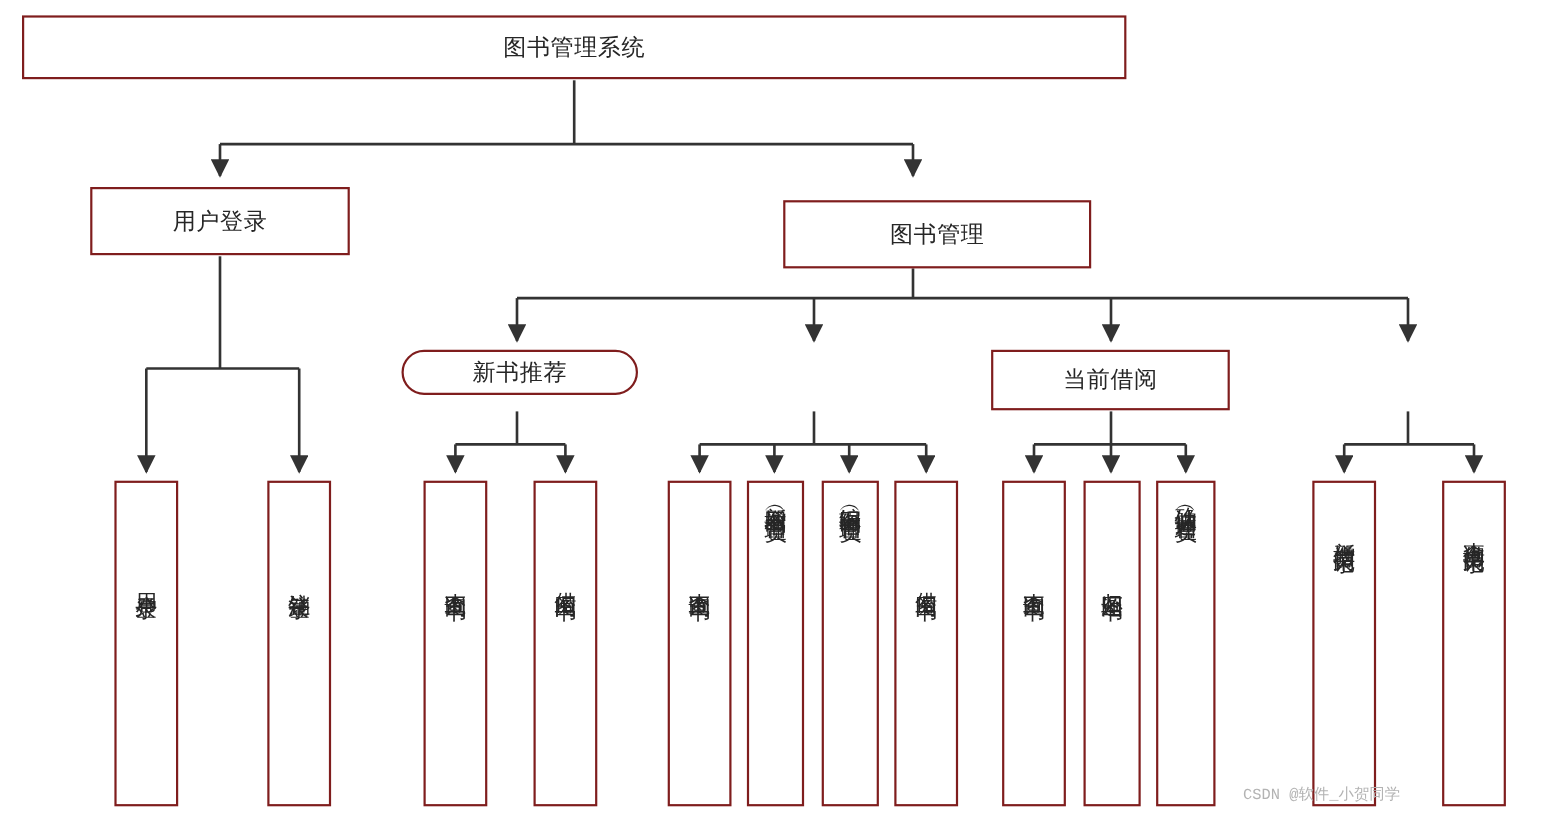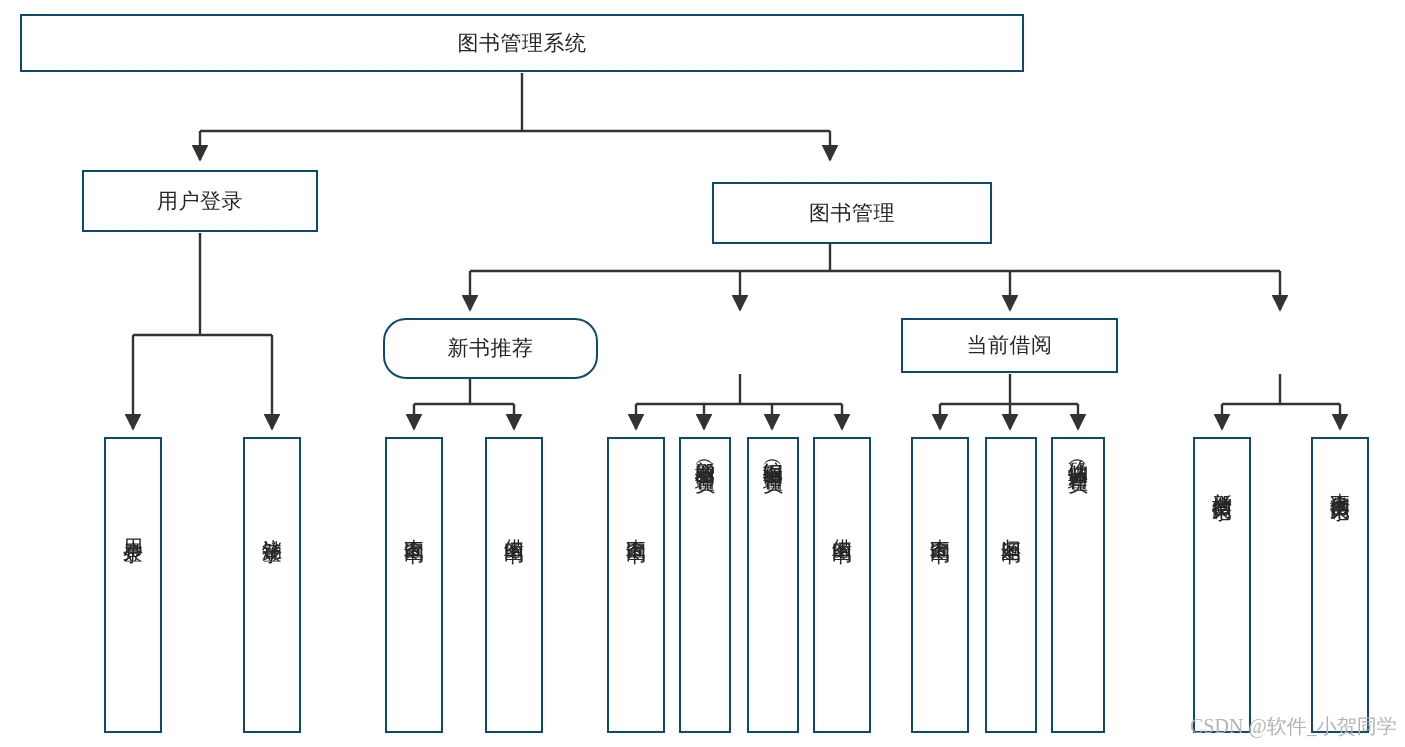--- a/index.html
+++ b/index.html
@@ -24,21 +24,21 @@
     left: 0;
     top: 0;
     width: 1405px;
     height: 747px;
     pointer-events: none;
   }
   .node {
     position: absolute;
     box-sizing: border-box;
     background: #ffffff;
-    border: 2px solid #0c4a6e;
+    border: 2px solid #7f1d1d;
     display: flex;
     align-items: center;
     justify-content: center;
     z-index: 3;
   }
   .node .node-label {
     display: block;
     text-align: center;
     color: #262626;
     line-height: 1.18;
@@ -60,27 +60,27 @@
   .node.vert .node-label {
     writing-mode: vertical-rl;
     text-orientation: upright;
     font-size: 20px;
     line-height: 1.05;
     letter-spacing: 2px;
     white-space: nowrap;
   }
   .watermark {
     position: absolute;
-    left: 1190px;
+    left: 1130px;
     top: 713px;
-    font-size: 20px;
+    font-size: 14px;
     color: #b3b3b3;
     white-space: nowrap;
     z-index: 5;
-    font-family: Liberation Serif, serif;
+    font-family: Liberation Mono, monospace;
   }
 </style>
 </head>
 <body>
 
 <div id="canvas">
 
   <svg id="edges" viewBox="0 0 1405 747" xmlns="http://www.w3.org/2000/svg">
     <defs>
       <marker id="arrow" viewBox="0 0 10 10" refX="9" refY="5" markerWidth="7" markerHeight="7" orient="auto-start-reverse">
@@ -136,21 +136,21 @@
   </div>
 
   <div class="node horiz" style="left:82px; top:170px; width:236px; height:62px;">
     <span class="node-label">用户登录</span>
   </div>
 
   <div class="node horiz" style="left:712px; top:182px; width:280px; height:62px;">
     <span class="node-label">图书管理</span>
   </div>
 
-  <div class="node horiz" style="left:383px; top:318px; width:215px; height:61px;border-radius:23px;">
+  <div class="node horiz" style="left:365px; top:318px; width:215px; height:41px;border-radius:23px;">
     <span class="node-label">新书推荐</span>
   </div>
 
 
   <div class="node horiz" style="left:901px; top:318px; width:217px; height:55px;align-items:center;">
     <span class="node-label">当前借阅</span>
   </div>
 
 
   <div class="node vert" style="left:104px; top:437px; width:58px; height:296px; padding-top:84px;">

